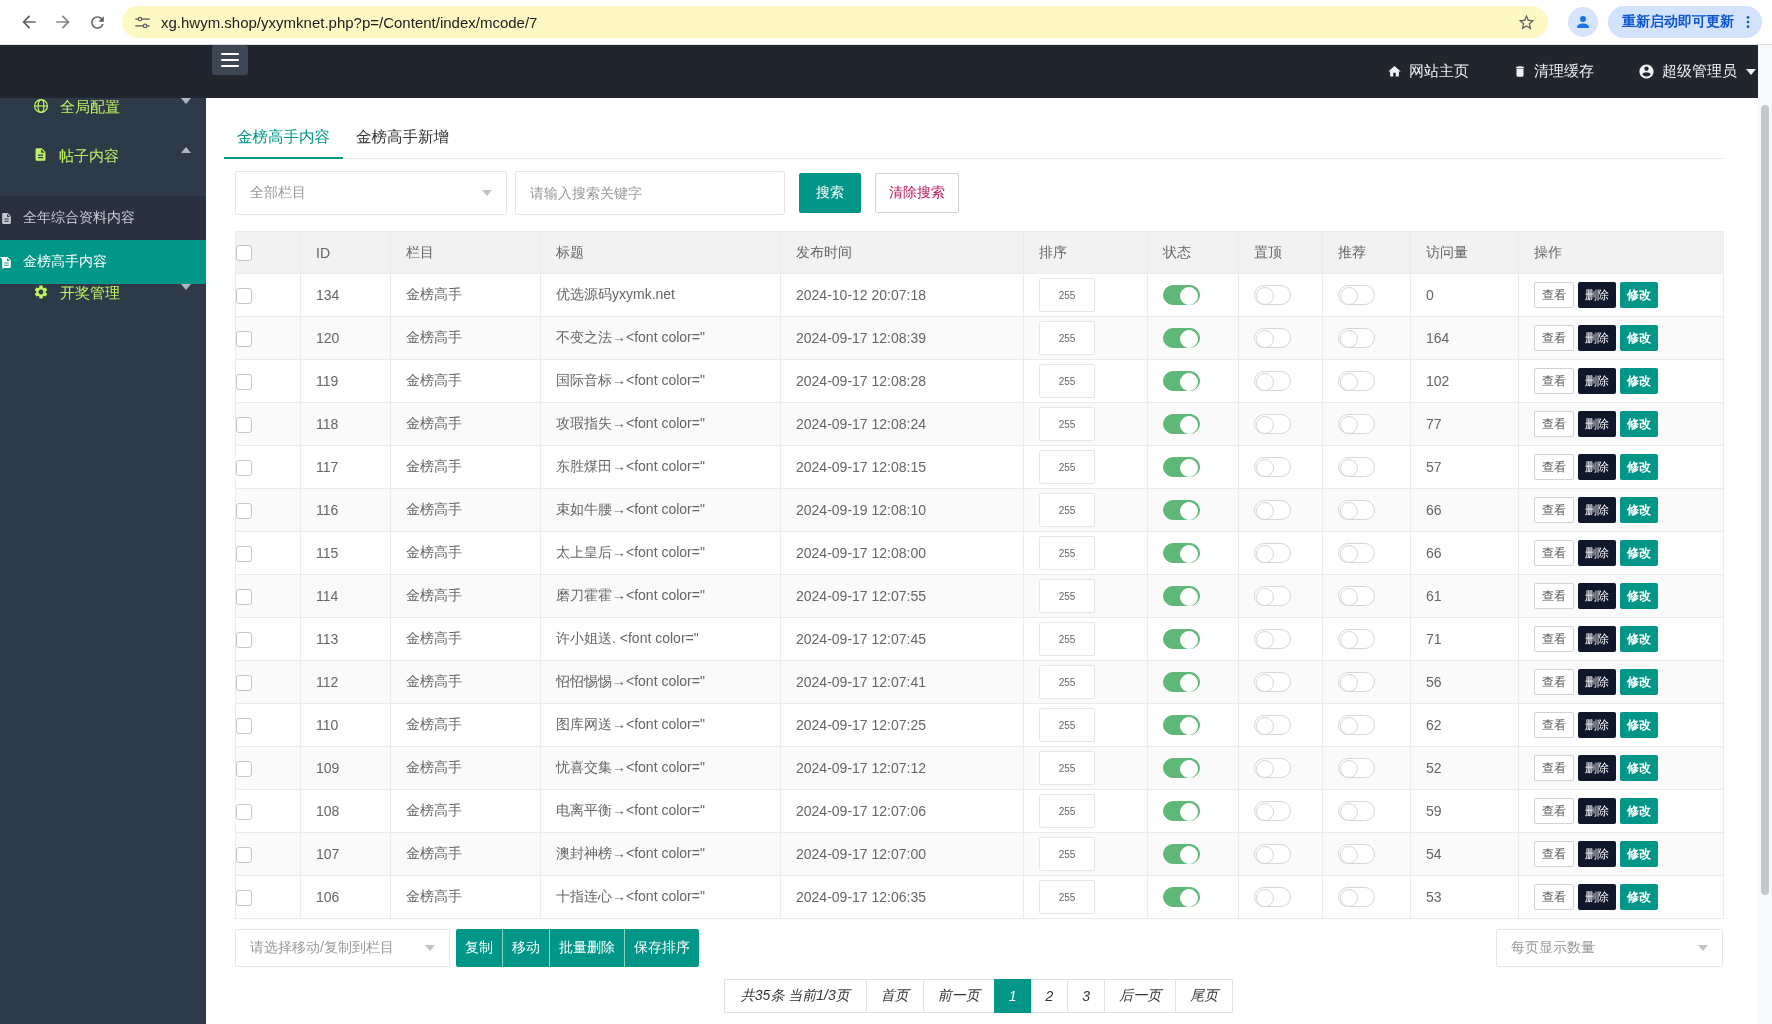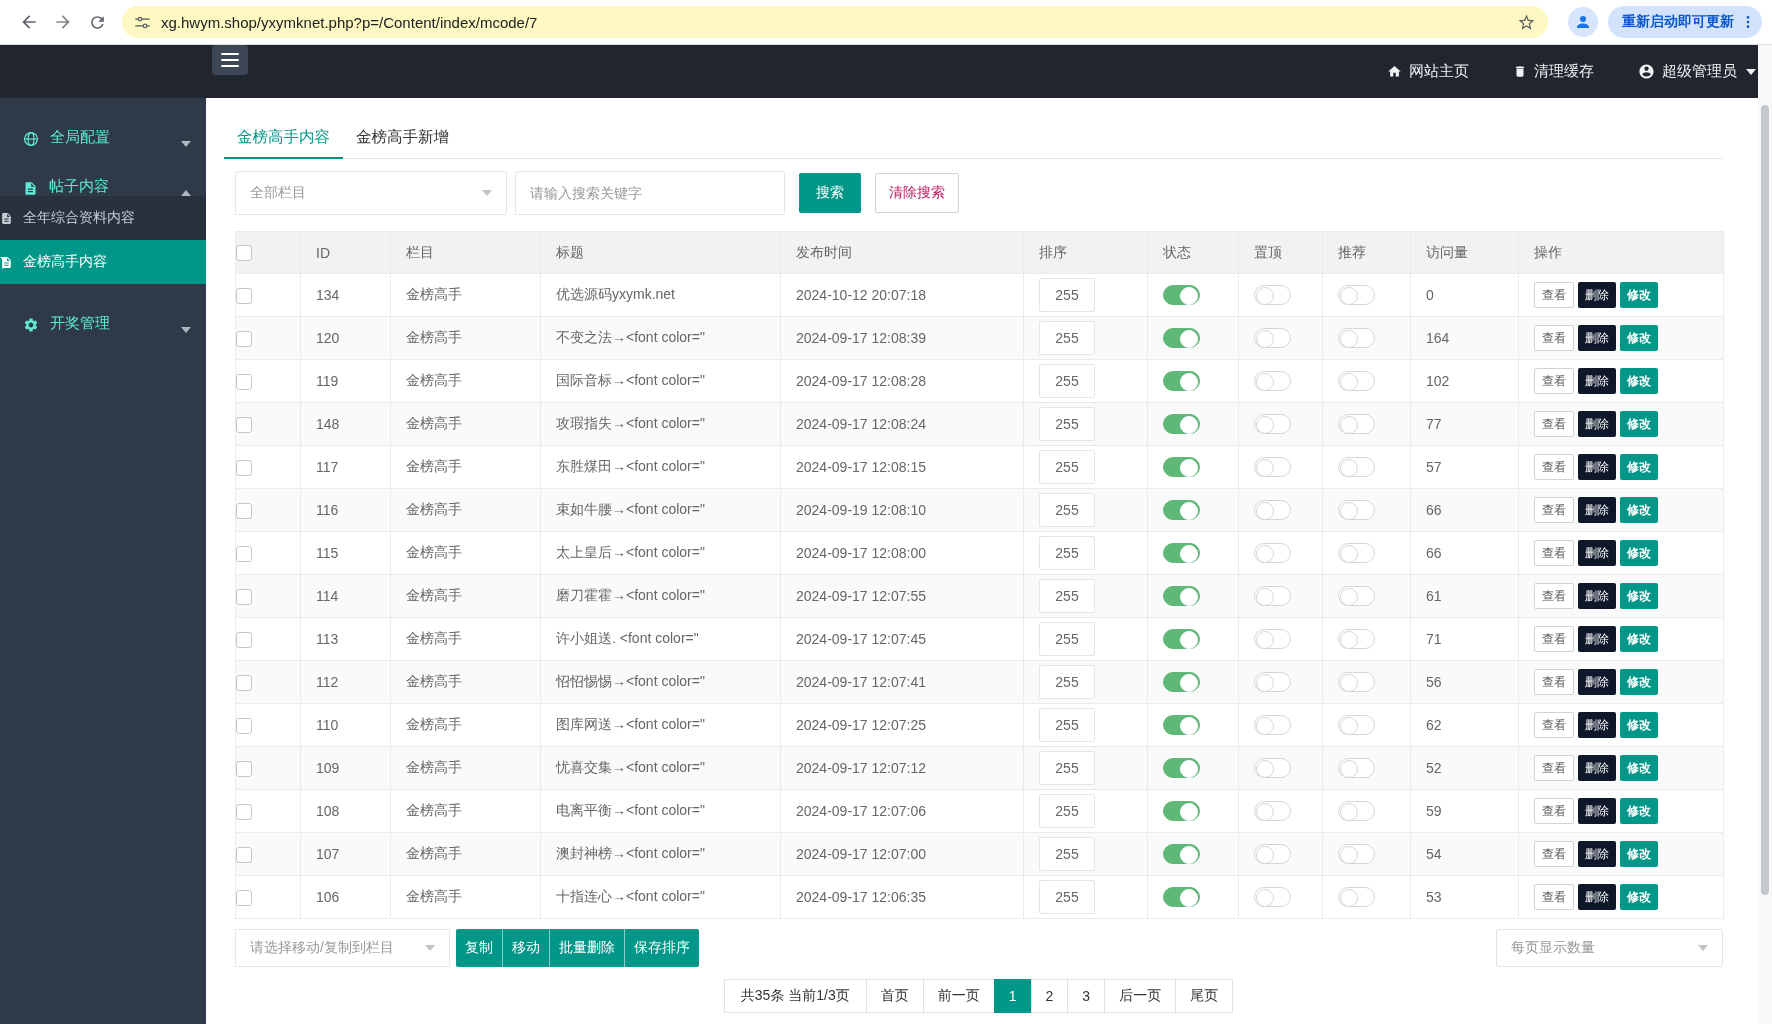--- a/index.html
+++ b/index.html
@@ -36,22 +36,22 @@
     gap:4px; align-items:center; cursor:pointer; }
   .hamburger i { display:block; width:18px; height:2px; background:#fff; border-radius:1px; }
   .topbar-right { margin-left:auto; display:flex; align-items:center; gap:44px; padding-right:16px; }
   .top-link { color:#f0f2f4; font-size:15px; display:flex; align-items:center; gap:7px; cursor:pointer; }
   .caret-down { width:0; height:0; border-left:5px solid transparent; border-right:5px solid transparent;
     border-top:6px solid #f0f2f4; margin-left:2px; }
 
   
   .app-body { display:flex; height:926px; }
   .sidebar { width:206px; background:#2f3a48; flex:none; }
-  .side-item { height:49px; display:flex; align-items:flex-end; padding-left:23px;
-    color:#5eead4; font-size:15px; cursor:pointer; position:relative; }
+  .side-item { height:49px; display:flex; align-items:flex-start; padding-left:33px;
+    color:#bef264; font-size:15px; cursor:pointer; position:relative; }
   .side-item .lbl { margin-left:11px; }
   .side-caret { position:absolute; right:15px; width:0; height:0;
     border-left:5px solid transparent; border-right:5px solid transparent; }
   .side-caret.down { border-top:6px solid #aeb6bf; }
   .side-caret.up { border-bottom:6px solid #aeb6bf; }
   .side-sub { background:#28313d; }
   .side-sub-item { height:44px; display:flex; align-items:center; 
     color:#c4cbd3; font-size:14px; cursor:pointer; }
   .side-sub-item .lbl { margin-left:10px; }
   .side-sub-item.active { background:#009688; color:#fff; }
@@ -87,21 +87,21 @@
   .grid { margin-top:16px; width:1488px; border-collapse:collapse; table-layout:fixed; }
   .grid th, .grid td { border:1px solid #ebebeb; font-weight:normal; text-align:left;
     padding-left:15px; font-size:14px; color:#666; overflow:hidden; white-space:nowrap; }
   .grid th { background:#f2f2f2; height:42px; color:#666; }
   .grid td { height:43px; background:#fff; }
   .grid tbody tr:nth-child(even) td { background:#fafafa; }
   .c-check { text-align:center; padding-left:0 !important; }
   .checkbox { display:inline-block; width:16px; height:16px; border:1px solid #c6c6c6;
     border-radius:3px; background:#fff; vertical-align:middle; cursor:pointer; }
   .sort-input { width:56px; height:34px; border:1px solid #e6e6e6; border-radius:2px;
-    text-align:center; color:#666; font-size:14px; outline:none; background:#fff;
+    text-align:center; color:#666; font-size:10px; outline:none; background:#fff;
     font-family:"Liberation Sans","DejaVu Sans",sans-serif; }
   .switch { display:inline-block; width:37px; height:20px; border:1px solid #d6d6d6;
     border-radius:11px; background:#fff; position:relative; vertical-align:middle; cursor:pointer; }
   .switch::after { content:''; position:absolute; left:1px; top:1px; width:16px; height:16px;
     border-radius:50%; background:#fff; border:1px solid #d6d6d6; }
   .switch.on { background:#5FB878; border-color:#5FB878; }
   .switch.on::after { left:auto; right:1px; border-color:#fff; }
   .op-btn { display:inline-flex; align-items:center; justify-content:center; height:26px;
     padding:0 7px; font-size:12px; border-radius:2px; margin-right:4px; cursor:pointer; }
   .op-view { background:#fff; border:1px solid #d2d2d6; color:#555; }
@@ -113,21 +113,21 @@
   .sel-move { width:215px; height:38px; }
   .batch-group { display:flex; margin-left:6px; }
   .batch-btn { height:38px; background:#009688; color:#fff; font-size:14px;
     display:flex; align-items:center; padding:0 9px; cursor:pointer; border-left:1px solid rgba(255,255,255,.55); }
   .batch-btn:first-child { border-left:none; border-radius:2px 0 0 2px; }
   .batch-btn:last-child { border-radius:0 2px 2px 0; }
   .sel-pagesize { width:227px; height:38px; margin-left:auto; }
 
   
   .pager-wrap { margin-top:12px; display:flex; justify-content:center; }
-  .pager { display:flex; }
+  .pager { display:flex;font-style:italic; }
   .page-item { height:34px; min-width:36px; padding:0 14px; border:1px solid #e2e2e2;
     margin-left:-1px; display:flex; align-items:center; justify-content:center;
     color:#333; font-size:14px; background:#fff; cursor:pointer; }
   .page-item.info { cursor:default; padding:0 16px; }
   .page-item.active { background:#009688; border-color:#009688; color:#fff; }
 
   
   .scrollbar { position:absolute; top:45px; right:0; width:14px; bottom:0; background:#f8f9fa; }
   .scroll-thumb { position:absolute; top:60px; left:3px; width:8px; height:790px;
     background:#c4c7cb; border-radius:4px; cursor:pointer; }
@@ -332,21 +332,21 @@
             <td>2024-09-17 12:08:28</td>
             <td><input class="sort-input" value="255" style=""></td>
             <td><span class="switch on"></span></td>
             <td><span class="switch "></span></td>
             <td><span class="switch "></span></td>
             <td>102</td>
             <td><span class="op-btn op-view">查看</span><span class="op-btn op-del">删除</span><span class="op-btn op-edit">修改</span></td>
           </tr>
           <tr>
             <td class="c-check"><span class="checkbox"></span></td>
-            <td>148</td>
+            <td>118</td>
             <td>金榜高手</td>
             <td>攻瑕指失→&lt;font color="</td>
             <td>2024-09-17 12:08:24</td>
             <td><input class="sort-input" value="255" style=""></td>
             <td><span class="switch on"></span></td>
             <td><span class="switch "></span></td>
             <td><span class="switch "></span></td>
             <td>77</td>
             <td><span class="op-btn op-view">查看</span><span class="op-btn op-del">删除</span><span class="op-btn op-edit">修改</span></td>
           </tr>

